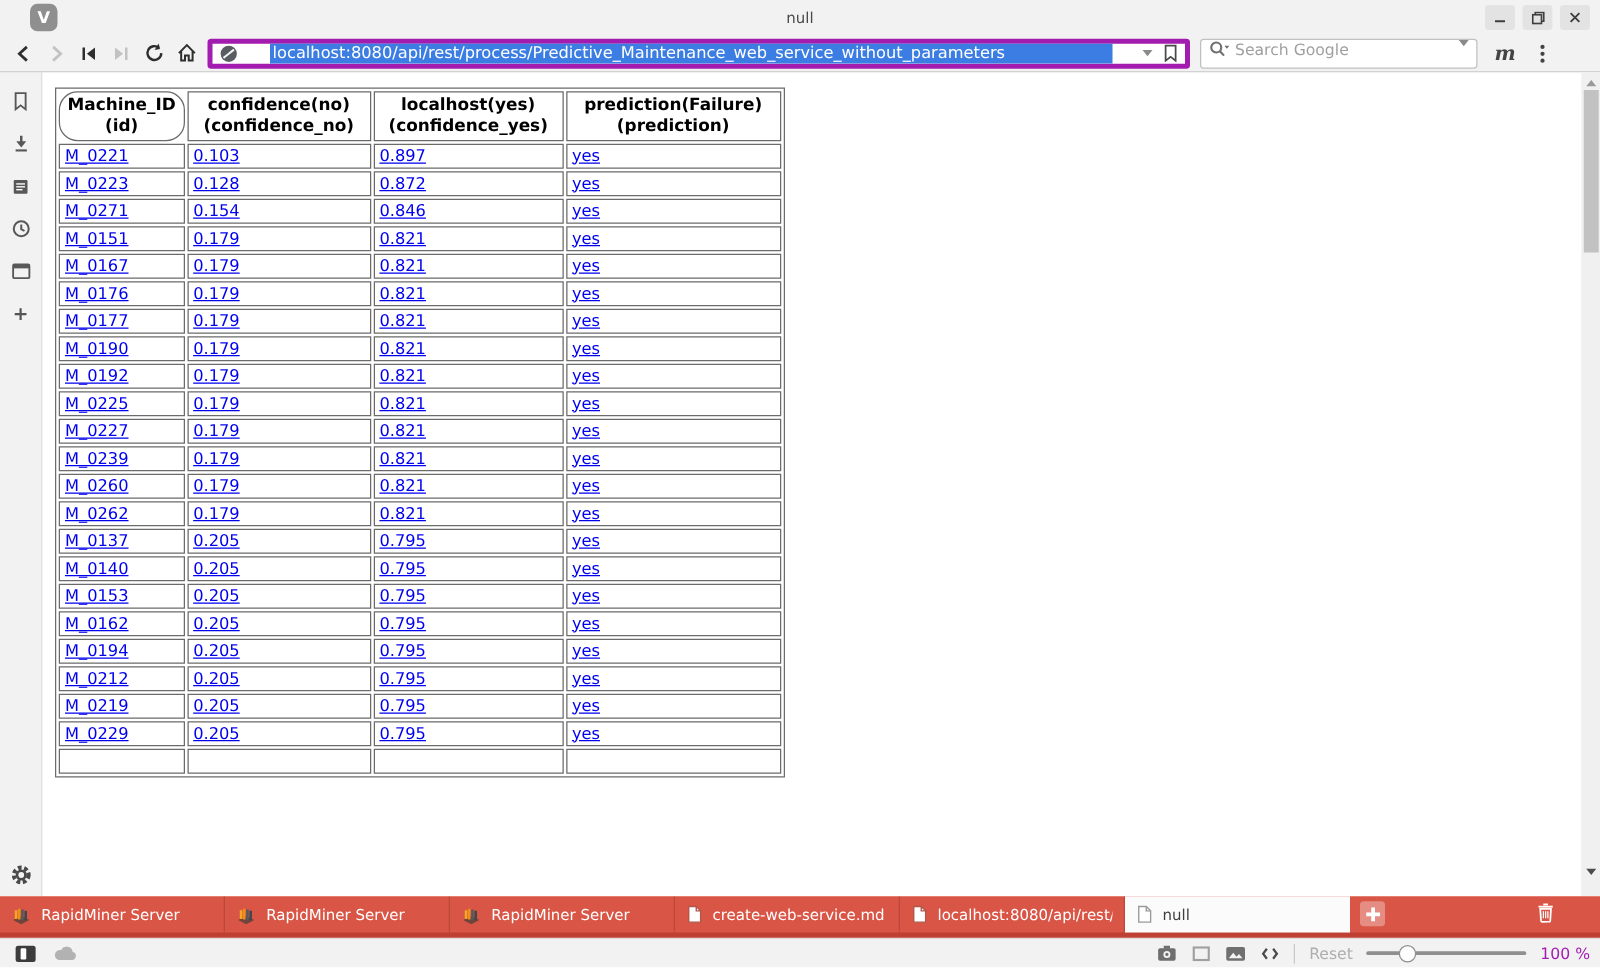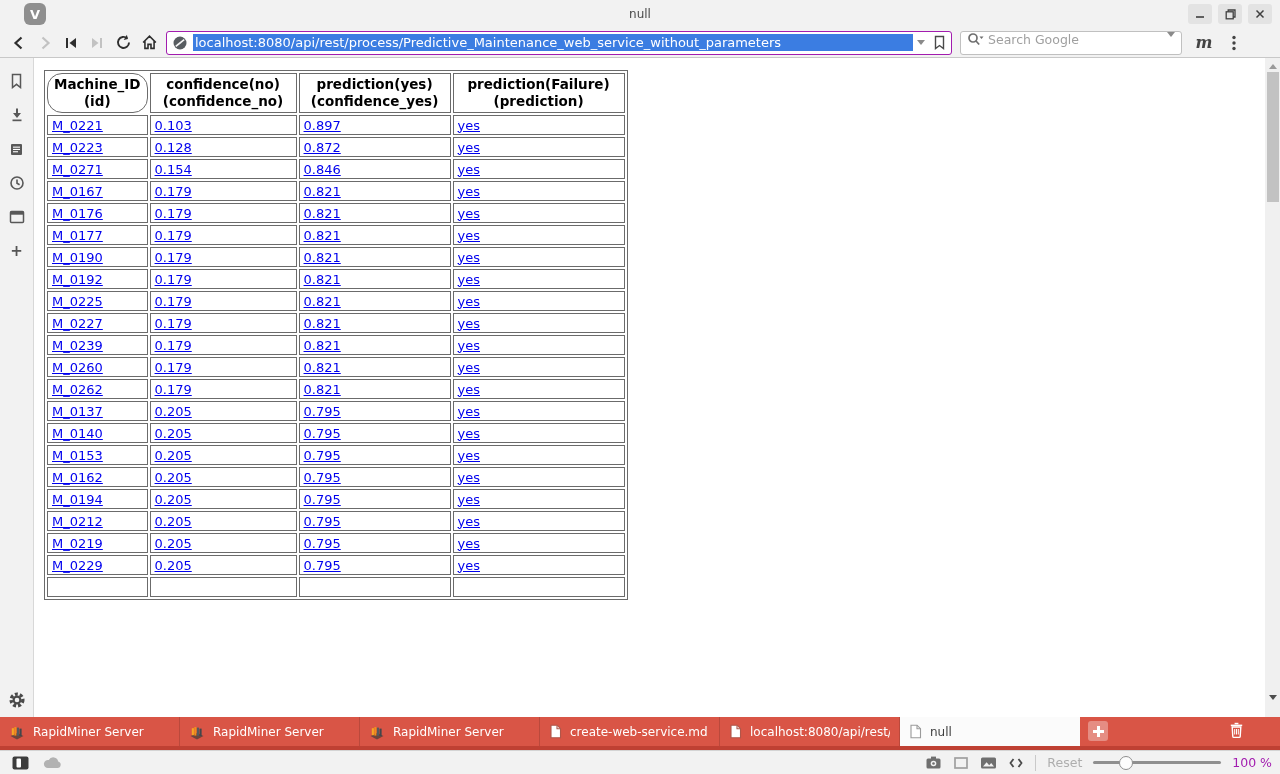--- a/index.html
+++ b/index.html
@@ -9,21 +9,21 @@
   
   .titlebar { height:28px; background:#f2f2f2; position:relative; display:flex; align-items:center; }
   .vivaldi-btn { width:22px; height:22px; margin-left:24px; background:#8f8f8f; border-radius:6px; display:flex; align-items:center; justify-content:center; color:#fff; font-weight:bold; font-size:13px; }
   .win-title { position:absolute; left:0; right:0; text-align:center; color:#4a4a4a; font-size:12px; pointer-events:none; }
   .win-controls { margin-left:auto; display:flex; gap:6px; margin-right:8px; }
   .win-btn { width:24px; height:20px; background:#e3e3e3; border-radius:3px; display:flex; align-items:center; justify-content:center; color:#3f3f3f; }
 
   
   .toolbar { height:30px; background:#f2f2f2; border-bottom:1px solid #c8c8c8; display:flex; align-items:center; padding:0 6px; }
   .nav-btn { width:26px; height:24px; display:flex; align-items:center; justify-content:center; }
-  .urlbox { width:786px; height:24px; margin-left:4px; background:#fff; border:1px solid #a21caf; border-radius:3px; display:flex; align-items:center; padding:0 5px; overflow:hidden; }
+  .urlbox { width:786px; height:24px; margin-left:4px; background:#fff; border:4px solid #a21caf; border-radius:3px; display:flex; align-items:center; padding:0 5px; overflow:hidden;gap:20px; }
   .url-selected { background:#3b7de2; color:#fff; font-size:13px; white-space:nowrap; padding:1px 2px; margin-left:5px; flex:1; overflow:hidden; }
   .url-right { display:flex; align-items:center; gap:8px; margin-left:4px; }
   .searchbox { width:222px; height:24px; margin-left:8px; background:#fff; border:1px solid #c0c0c0; border-radius:3px; display:flex; align-items:flex-start; padding:0 6px; }
   .searchbox input { border:none; outline:none; flex:1; font-size:12.5px; color:#555; background:transparent; margin-left:4px; font-family:inherit; }
   .searchbox input::placeholder { color:#9f9f9f; }
   .caret-down { width:0; height:0; border-left:4px solid transparent; border-right:4px solid transparent; border-top:5px solid #8a8a8a; }
   .ext-btn { width:28px; height:24px; margin-left:8px; display:flex; align-items:center; justify-content:center; font-family:"DejaVu Serif",serif; font-style:italic; font-weight:bold; font-size:16px; color:#444; }
   .menu-btn { width:24px; height:24px; margin-left:4px; display:flex; align-items:center; justify-content:center; font-size:15px; color:#444; letter-spacing:0; }
 
   
@@ -221,21 +221,21 @@
           <tr>
             <th class="col0">
                 <div>Machine_ID</div>
                 <div>(id)</div>
               </th>
             <th class="col1">
                 <div>confidence(no)</div>
                 <div>(confidence_no)</div>
               </th>
             <th class="col2">
-                <div>prediction(yes)</div>
+                <div>localhost(yes)</div>
                 <div>(confidence_yes)</div>
               </th>
             <th class="col3">
                 <div>prediction(Failure)</div>
                 <div>(prediction)</div>
               </th>
           </tr>
         </thead>
         <tbody>
             <tr>
@@ -247,20 +247,26 @@
             <tr>
               <td><a>M_0223</a></td>
               <td><a>0.128</a></td>
               <td><a>0.872</a></td>
               <td><a>yes</a></td>
             </tr>
             <tr>
               <td><a>M_0271</a></td>
               <td><a>0.154</a></td>
               <td><a>0.846</a></td>
+              <td><a>yes</a></td>
+            </tr>
+            <tr>
+              <td><a>M_0151</a></td>
+              <td><a>0.179</a></td>
+              <td><a>0.821</a></td>
               <td><a>yes</a></td>
             </tr>
             <tr>
               <td><a>M_0167</a></td>
               <td><a>0.179</a></td>
               <td><a>0.821</a></td>
               <td><a>yes</a></td>
             </tr>
             <tr>
               <td><a>M_0176</a></td>

